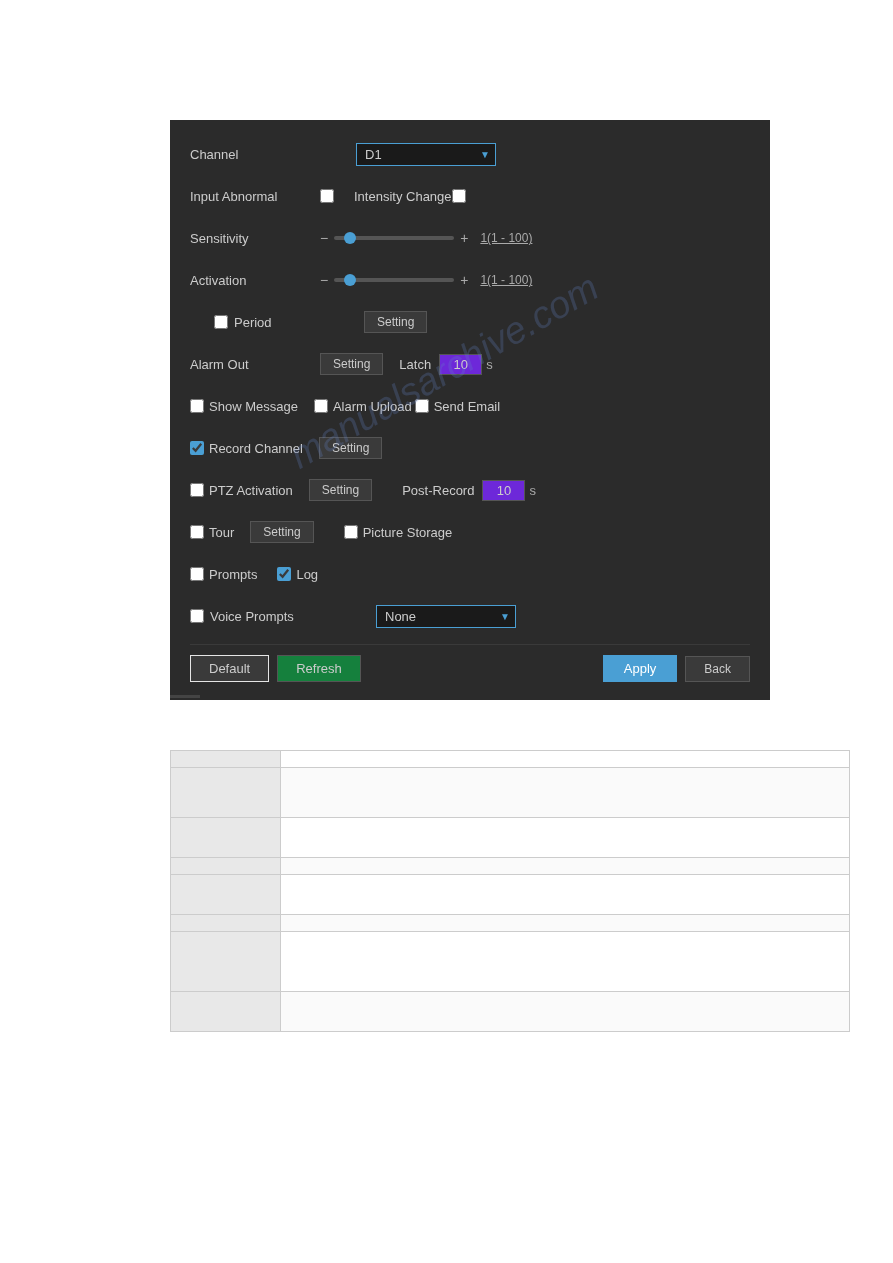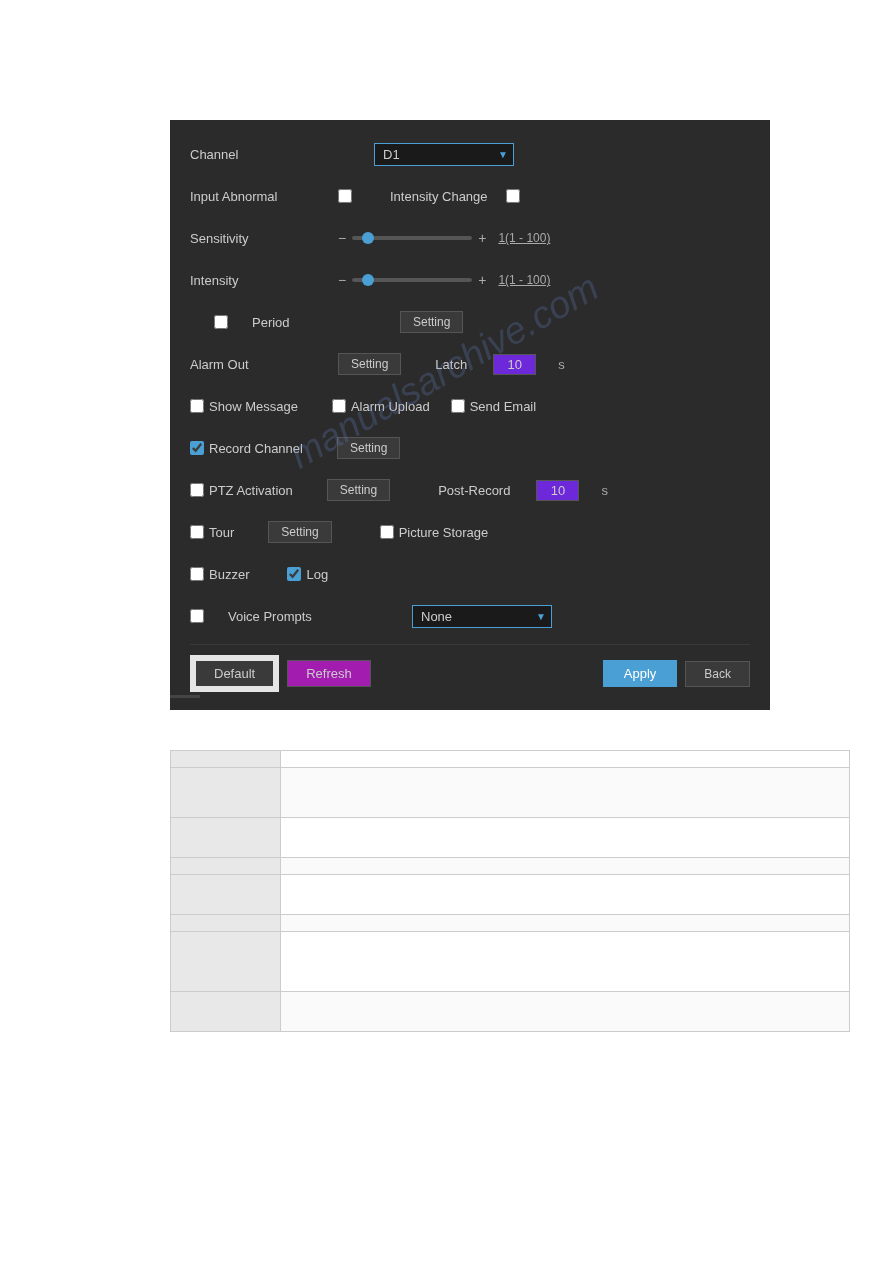--- a/index.html
+++ b/index.html
@@ -21,21 +21,20 @@
       background: #2b2b2b;
       color: #ccc;
       padding: 20px 20px 10px 20px;
     }
 
     .form-row {
       display: flex;
       align-items: center;
       margin-bottom: 14px;
       min-height: 28px;
-      gap: 18px;
     }
 
     .label {
       color: #ccc;
       font-size: 13px;
       min-width: 130px;
     }
 
     .label-sm {
       color: #ccc;
@@ -165,29 +164,29 @@
       display: flex;
       align-items: center;
       gap: 8px;
       padding: 10px 0 8px 0;
       border-top: 1px solid #3a3a3a;
       margin-top: 10px;
     }
 
     .btn-default {
       background: #3a3a3a;
-      border: 6px solid #e5e5e5;
+      border: 1px solid #e5e5e5;
       color: #ccc;
       padding: 5px 18px;
       font-size: 13px;
       cursor: pointer;
     }
 
     .btn-refresh {
-      background: #a21caf;
+      background: #15803d;
       border: 1px solid #555;
       color: #ccc;
       padding: 5px 18px;
       font-size: 13px;
       cursor: pointer;
     }
 
     .btn-apply {
       background: #4a9fd4;
       border: 1px solid #4a9fd4;
@@ -301,21 +300,21 @@
       <span class="slider-minus">−</span>
       <div class="slider-track">
         <div class="slider-thumb"></div>
       </div>
       <span class="slider-plus">+</span>
       <span class="slider-value">1(1 - 100)</span>
     </div>
   </div>
 
   <div class="form-row">
-    <span class="label">Intensity</span>
+    <span class="label">Activation</span>
     <div class="slider-row">
       <span class="slider-minus">−</span>
       <div class="slider-track">
         <div class="slider-thumb"></div>
       </div>
       <span class="slider-plus">+</span>
       <span class="slider-value">1(1 - 100)</span>
     </div>
   </div>
 
@@ -377,21 +376,21 @@
     <button class="setting-btn" style="margin-left:16px;">Setting</button>
     <label class="checkbox-wrapper" style="margin-left:30px;">
       <input type="checkbox" style="">
       <span>Picture Storage</span>
     </label>
   </div>
 
   <div class="form-row">
     <label class="checkbox-wrapper">
       <input type="checkbox" style="">
-      <span>Buzzer</span>
+      <span>Prompts</span>
     </label>
     <label class="checkbox-wrapper" style="margin-left:20px;">
       <input type="checkbox" checked="" style="">
       <span>Log</span>
     </label>
   </div>
 
   <div class="form-row">
     <label class="checkbox-wrapper" style="min-width:20px;">
       <input type="checkbox" style="">

